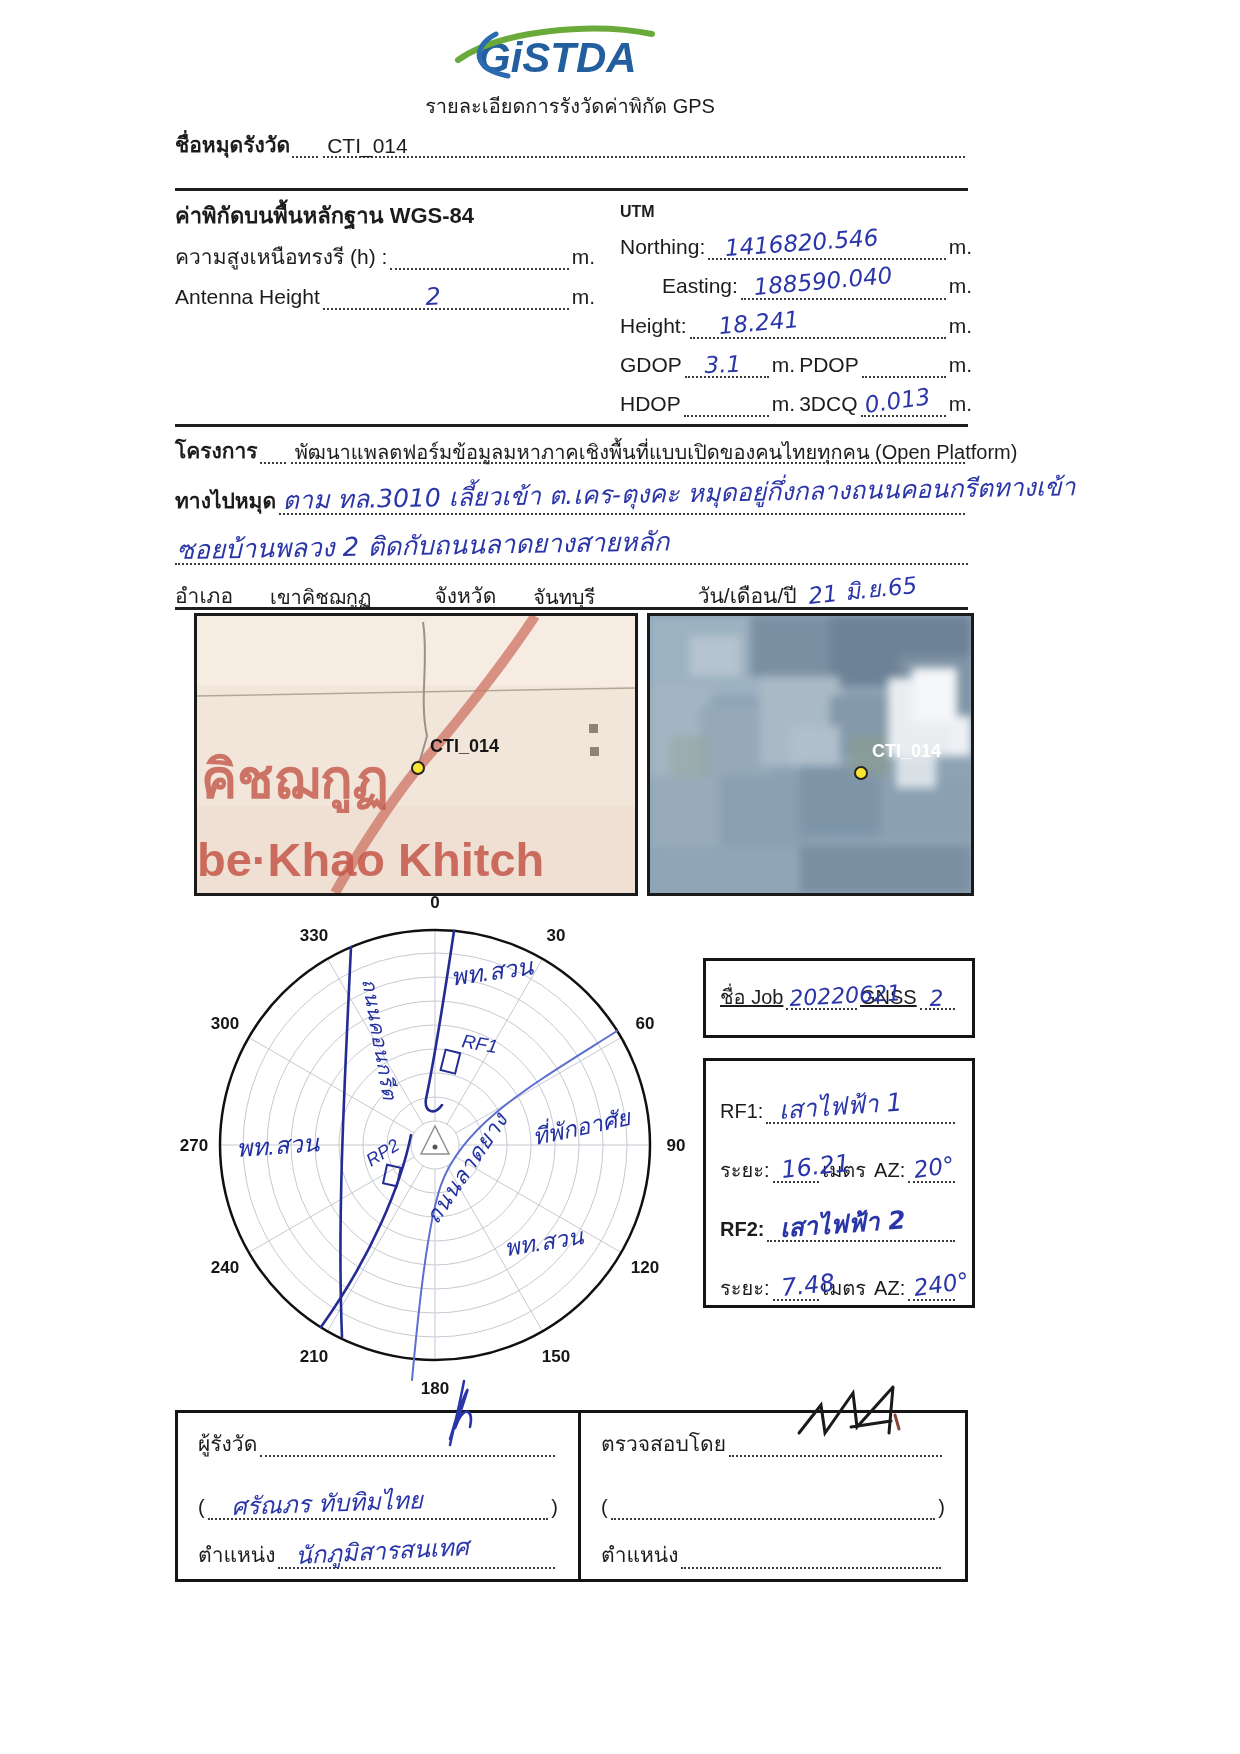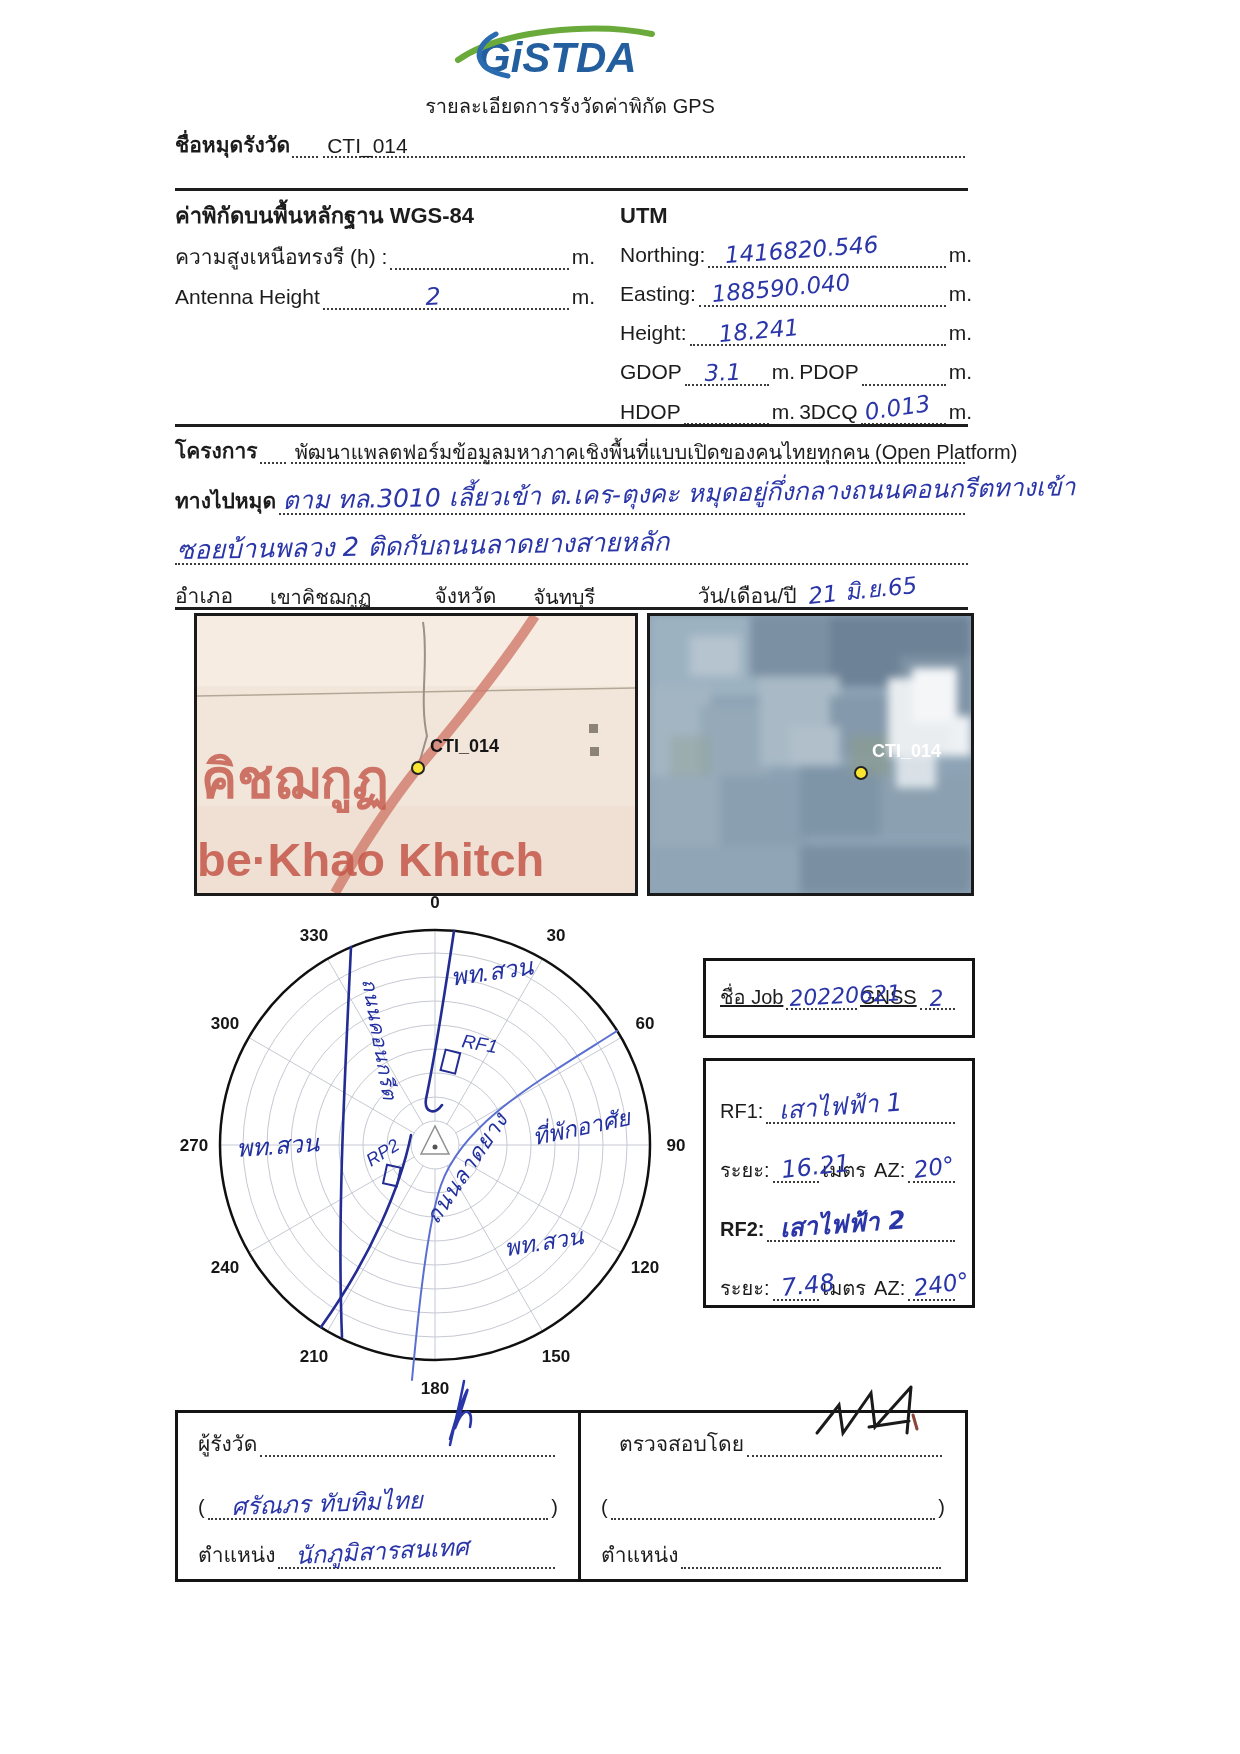--- a/index.html
+++ b/index.html
@@ -57,29 +57,29 @@
     <div class="row" style="margin-top:14px;">
       <span class="lbl">Antenna Height</span>
       <span class="dotfill">
         <span class="hand" style="left:42%;font-size:24px;">2</span>
       </span>
       <span class="lbl">m.</span>
     </div>
   </div>
 
   <div class="abs" style="left:620px;top:202px;width:352px;">
-    <div class="row sb" style="font-size:22px;">UTM</div>
+    <div class="row sb" style="font-size:16px;">UTM</div>
     <div class="row" style="margin-top:12px;">
       <span class="lbl">Northing:</span>
       <span class="dotfill">
         <span class="hand" style="left:18px;font-size:23px;transform:rotate(-4deg);">1416820.546</span>
       </span>
       <span class="lbl">m.</span>
     </div>
-    <div class="row" style="margin-top:13px;">
+    <div class="row" style="margin-top:13px;margin-left:42px;">
       <span class="lbl">Easting:</span>
       <span class="dotfill">
         <span class="hand" style="left:14px;font-size:23px;transform:rotate(-5deg);">188590.040</span>
       </span>
       <span class="lbl">m.</span>
     </div>
     <div class="row" style="margin-top:13px;">
       <span class="lbl">Height:</span>
       <span class="dotfill">
         <span class="hand" style="left:30px;font-size:23px;transform:rotate(-5deg);">18.241</span>
@@ -327,21 +327,21 @@
         <span class="lbl">)</span>
       </div>
       <div class="row" style="margin-top:22px;">
         <span class="lbl">ตำแหน่ง</span>
         <span class="dotfill" style="max-width:280px;">
           <span class="hand" style="left:18px;font-size:24px;transform:rotate(-3deg);">นักภูมิสารสนเทศ</span>
         </span>
       </div>
     </div>
     <div class="sigcell right">
-      <div class="row" style="margin-top:4px;margin-left:18px;">
+      <div class="row" style="margin-top:4px;">
         <span class="lbl">ตรวจสอบโดย</span>
         <span class="dotfill">
           <svg class="sigsvg" style="left:60px;top:-58px;" width="150" height="78" viewBox="0 0 150 78">
             <path d="M10,58 L32,30 L36,58 L64,18 L68,52 L104,12 M104,12 L100,58 M62,52 L102,46" stroke="#1a1a1a" stroke-width="3" fill="none" stroke-linecap="round"></path>
             <path d="M106,40 L110,54" stroke="#8a4438" stroke-width="3" stroke-linecap="round"></path>
           </svg>
         </span>
       </div>
       <div class="row" style="margin-top:38px;font-size:20px;">
         <span class="lbl">(</span>

